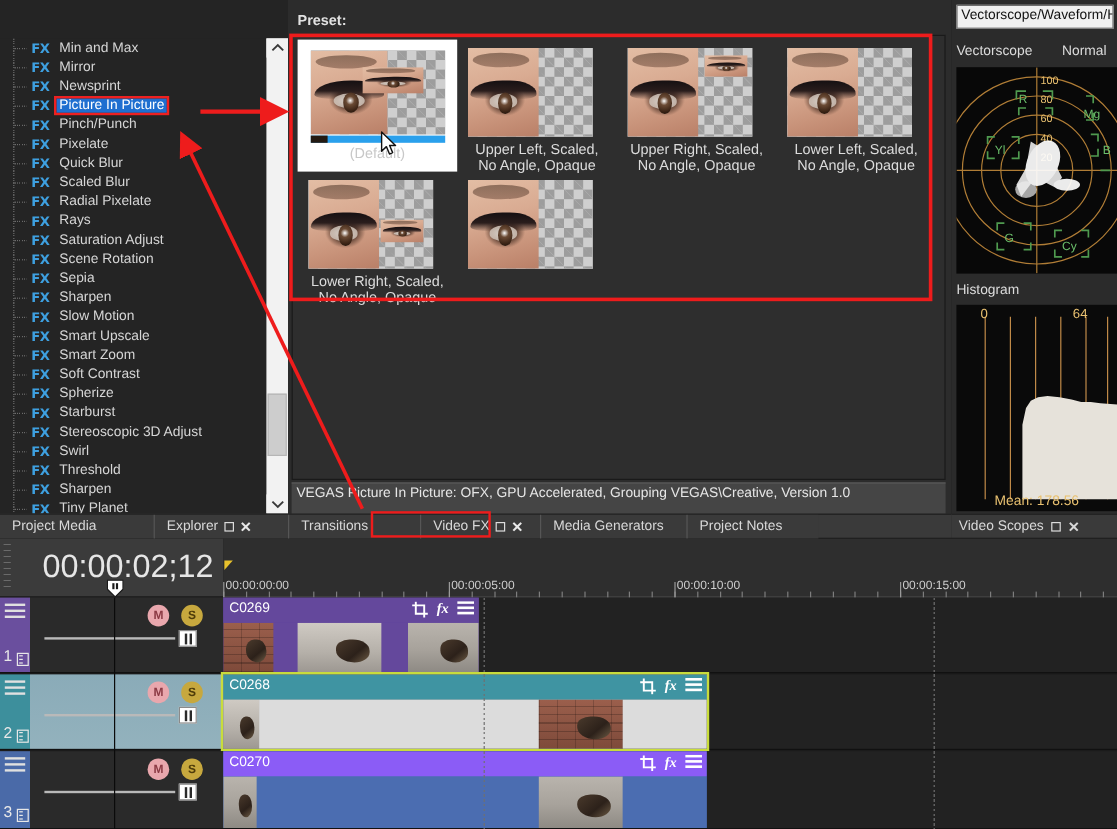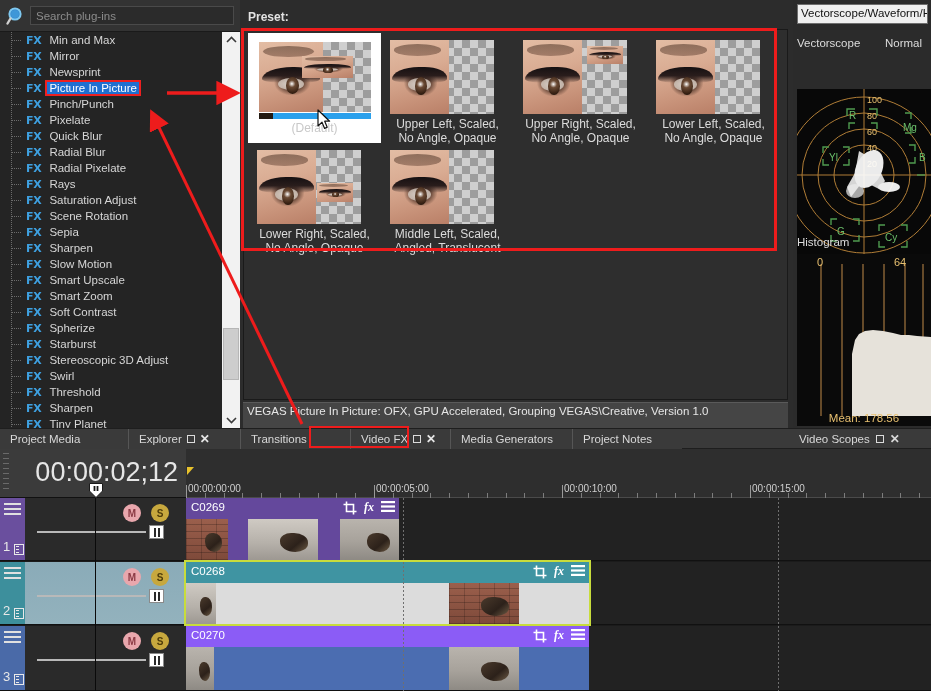--- a/index.html
+++ b/index.html
@@ -100,21 +100,21 @@
 
   
   #scopes-pane { position:absolute; left:793px; top:0; width:138px; height:448px; background:#2b2b2b; }
   #scope-combo { position:absolute; left:4px; top:4px; width:131px; height:20px; background:#f0f0f0;
                  border:1px solid #6e6e6e; color:#111; font-size:11.5px; padding:2px 3px;
                  white-space:nowrap; overflow:hidden; }
   #vec-hdr { position:absolute; left:0; top:34px; width:138px; height:22px; }
   #vec-hdr .t1 { position:absolute; left:4px; top:3px; font-size:11.5px; color:#dcdcdc; }
   #vec-hdr .t2 { position:absolute; left:92px; top:3px; font-size:11.5px; color:#dcdcdc; }
   #vectorscope { position:absolute; left:4px; top:56px; width:134px; height:172px; background:#080808;
-                 overflow:hidden;margin-top:33px; }
+                 overflow:hidden; }
   #hist-hdr { position:absolute; left:4px; top:236px; font-size:11.5px; color:#dcdcdc; }
   #histogram { position:absolute; left:4px; top:254px; width:134px; height:172px; background:#0a0a0a;
                overflow:hidden; }
   .hnum { position:absolute; font-size:11px; color:#e8c070; }
   #hmean { position:absolute; left:0; right:0; bottom:2px; text-align:center; font-size:11.5px;
            color:#e8c070; }
 
   
   #tabbar { position:absolute; left:0; top:428px; width:793px; height:20px; background:#3a3a3a;
             border-top:1px solid #1e1e1e; }
@@ -195,30 +195,20 @@
   .blank-white { background:#dcdcdc; }
 </style>
 </head>
 <body>
 
 <div id="app">
 
   <div id="top">
 
     <div id="plugin-pane">
-      <div id="search-row">
-        <span id="search-icon">
-          <svg width="22" height="22" viewBox="0 0 22 22">
-            <circle cx="10" cy="9" r="5.6" fill="#2f7fc4" stroke="#7ec8f0" stroke-width="2"></circle>
-            <circle cx="10" cy="9" r="4" fill="#4aa6e6" opacity=".6"></circle>
-            <line x1="5.5" y1="13.5" x2="2.5" y2="18.5" stroke="#cfcfcf" stroke-width="2.4" stroke-linecap="round"></line>
-          </svg>
-        </span>
-        <input id="search-input" value="" placeholder="Search plug-ins" style="">
-      </div>
 
       <div id="plugin-list">
         <div id="tree-vline"></div>
 
       <div class="plug-row" style="top: 0px; position: absolute; left: 0px; right: 0px;">
             <span class="tree-dash"></span>
             <span class="fx">FX</span>
             <span class="nm">Min and Max</span>
           </div>
           <div class="plug-row" style="top: 16px; position: absolute; left: 0px; right: 0px;">
@@ -247,21 +237,21 @@
             <span class="nm">Pixelate</span>
           </div>
           <div class="plug-row" style="top: 96px; position: absolute; left: 0px; right: 0px;">
             <span class="tree-dash"></span>
             <span class="fx">FX</span>
             <span class="nm">Quick Blur</span>
           </div>
           <div class="plug-row" style="top: 112px; position: absolute; left: 0px; right: 0px;">
             <span class="tree-dash"></span>
             <span class="fx">FX</span>
-            <span class="nm">Radial Blur</span>
+            <span class="nm">Scaled Blur</span>
           </div>
           <div class="plug-row" style="top: 128px; position: absolute; left: 0px; right: 0px;">
             <span class="tree-dash"></span>
             <span class="fx">FX</span>
             <span class="nm">Radial Pixelate</span>
           </div>
           <div class="plug-row" style="top: 144px; position: absolute; left: 0px; right: 0px;">
             <span class="tree-dash"></span>
             <span class="fx">FX</span>
             <span class="nm">Rays</span>
@@ -459,22 +449,20 @@
               <div class="thumb">
                 <div class="checker"></div>
                 <div class="eyepic" style="left: 0px; top: 0px; width: 57%; height: 100%;">
                   <div class="skin"></div>
                   <div class="brow"></div>
                   <div class="lash"></div>
                   <div class="white"></div>
                   <div class="iris"></div>
                 </div>
               </div>
-              <div class="plabel" style="white-space: pre-line;">Middle Left, Scaled,
-Angled, Translucent</div>
             </div>
           </div>
       </div>
       <div id="info-box">
         <div>VEGAS Picture In Picture: OFX, GPU Accelerated, Grouping VEGAS\Creative, Version 1.0</div>
       </div>
     </div>
     <div id="preset-redbox"></div>
     <div id="cursor">
       <svg width="14" height="22" viewBox="0 0 14 22">

